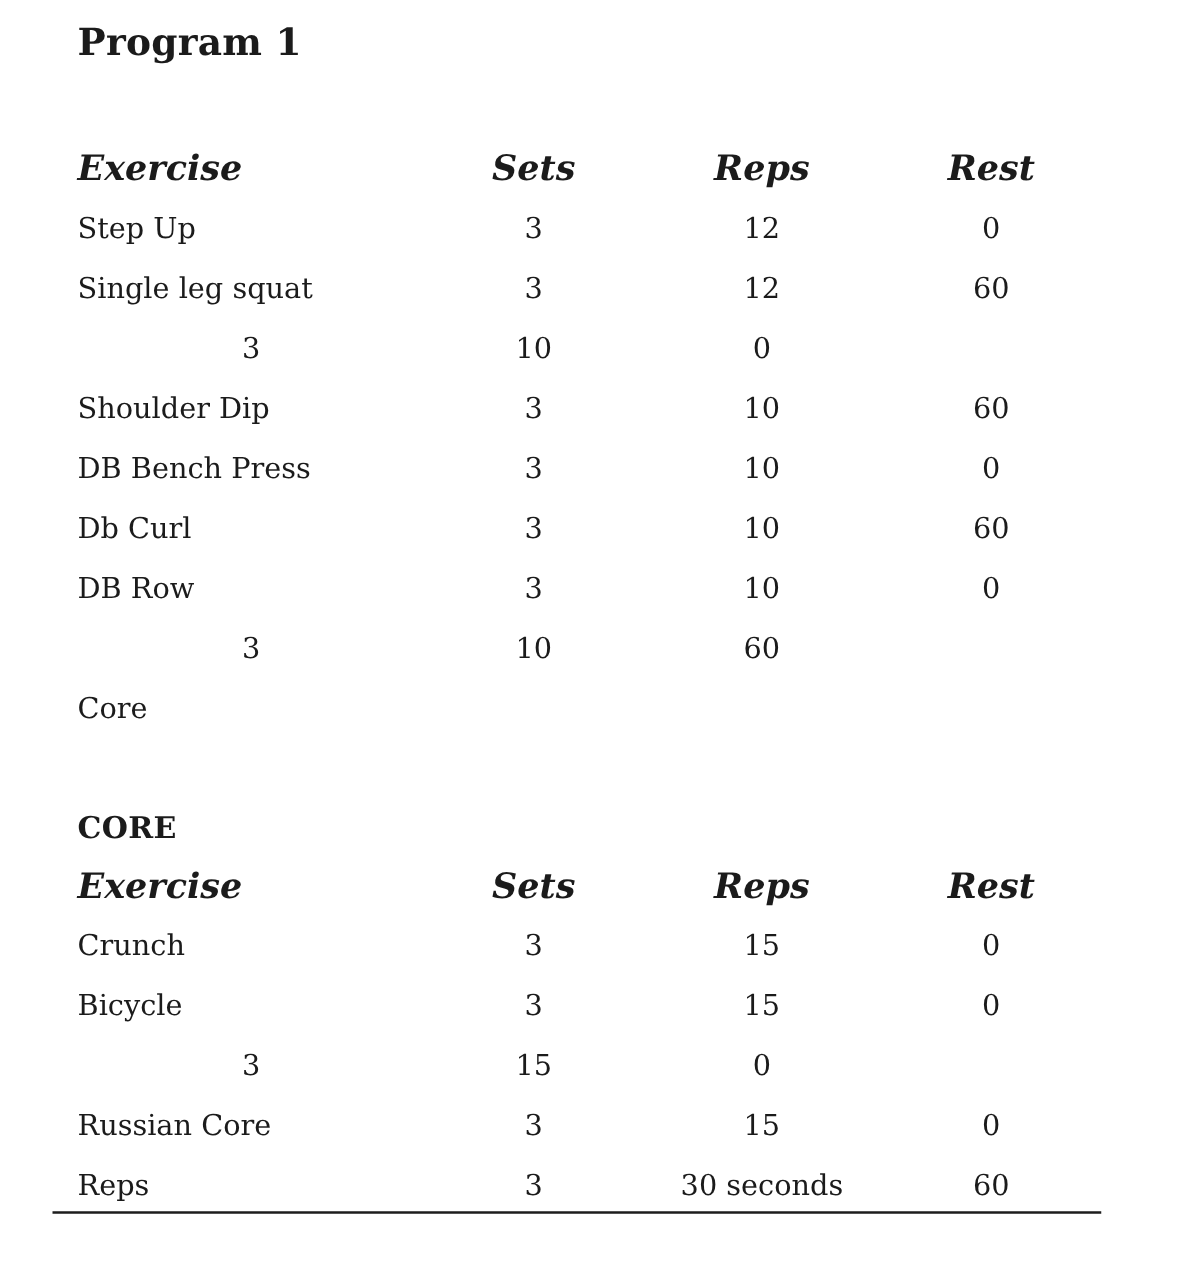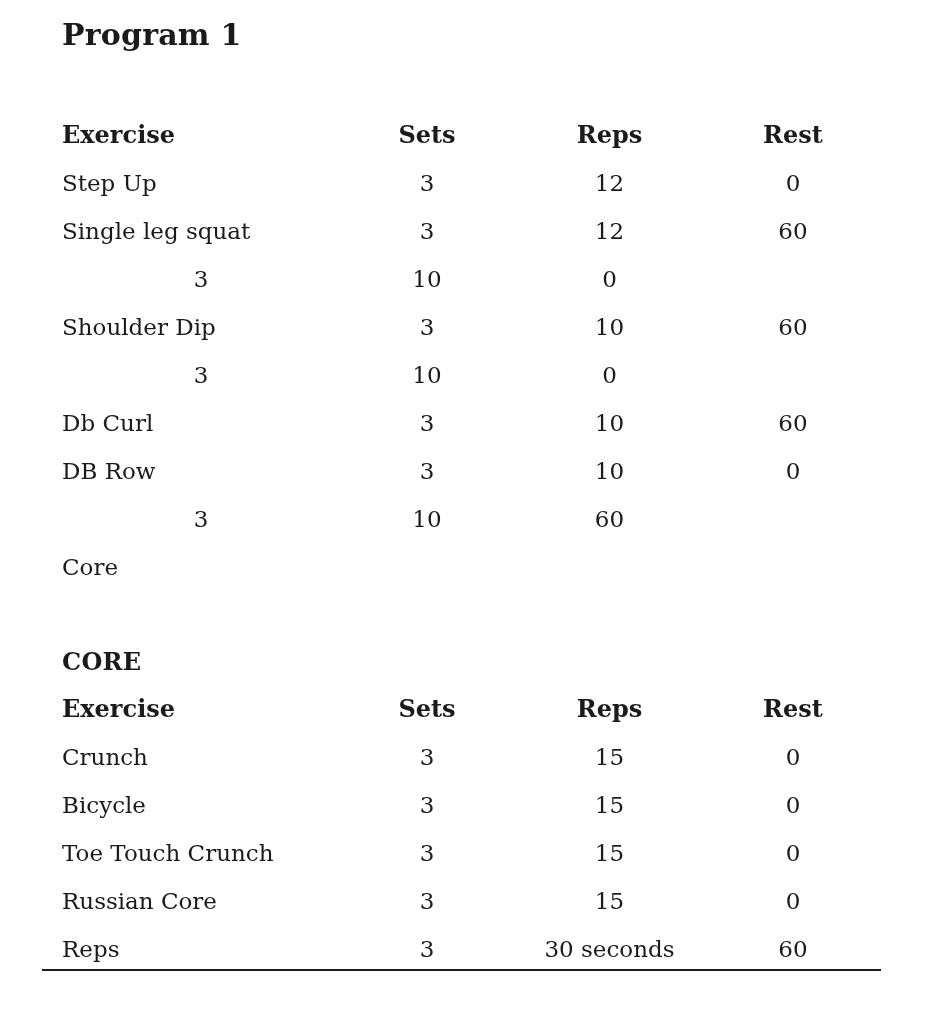--- a/index.html
+++ b/index.html
@@ -27,21 +27,22 @@
     display: grid;
     grid-template-columns: 278px 174px 191px 176px;
     height: 48px;
     align-items: center;
   }
   .c { font-size: 23px; line-height: 26px; }
   .c.ex { text-align: left; }
   .c.num { text-align: center; }
   .thead .c {
     font-weight: 700;
-    font-size: 24px;
+    font-size: 28px;
+    font-style: italic;
   }
   .section-heading-row {
     margin-top: 46px;
     height: 48px;
     display: flex;
     align-items: center;
   }
   .section-heading {
     font-size: 24px;
     font-weight: 700;
@@ -91,20 +92,21 @@
       </div>
 
       <div class="trow">
         <div class="c ex">Shoulder Dip</div>
         <div class="c num">3</div>
         <div class="c num">10</div>
         <div class="c num">60</div>
       </div>
 
       <div class="trow">
+        <div class="c ex">DB Bench Press</div>
         <div class="c num">3</div>
         <div class="c num">10</div>
         <div class="c num">0</div>
       </div>
 
       <div class="trow">
         <div class="c ex">Db Curl</div>
         <div class="c num">3</div>
         <div class="c num">10</div>
         <div class="c num">60</div>
@@ -151,21 +153,20 @@
       </div>
 
       <div class="trow">
         <div class="c ex">Bicycle</div>
         <div class="c num">3</div>
         <div class="c num">15</div>
         <div class="c num">0</div>
       </div>
 
       <div class="trow">
-        <div class="c ex">Toe Touch Crunch</div>
         <div class="c num">3</div>
         <div class="c num">15</div>
         <div class="c num">0</div>
       </div>
 
       <div class="trow">
         <div class="c ex">Russian Core</div>
         <div class="c num">3</div>
         <div class="c num">15</div>
         <div class="c num">0</div>

